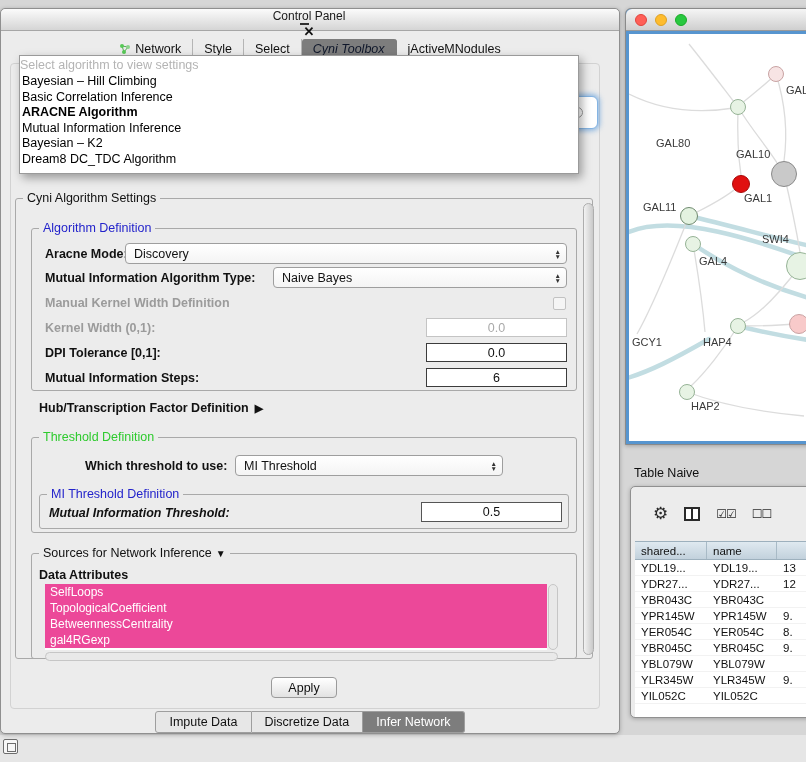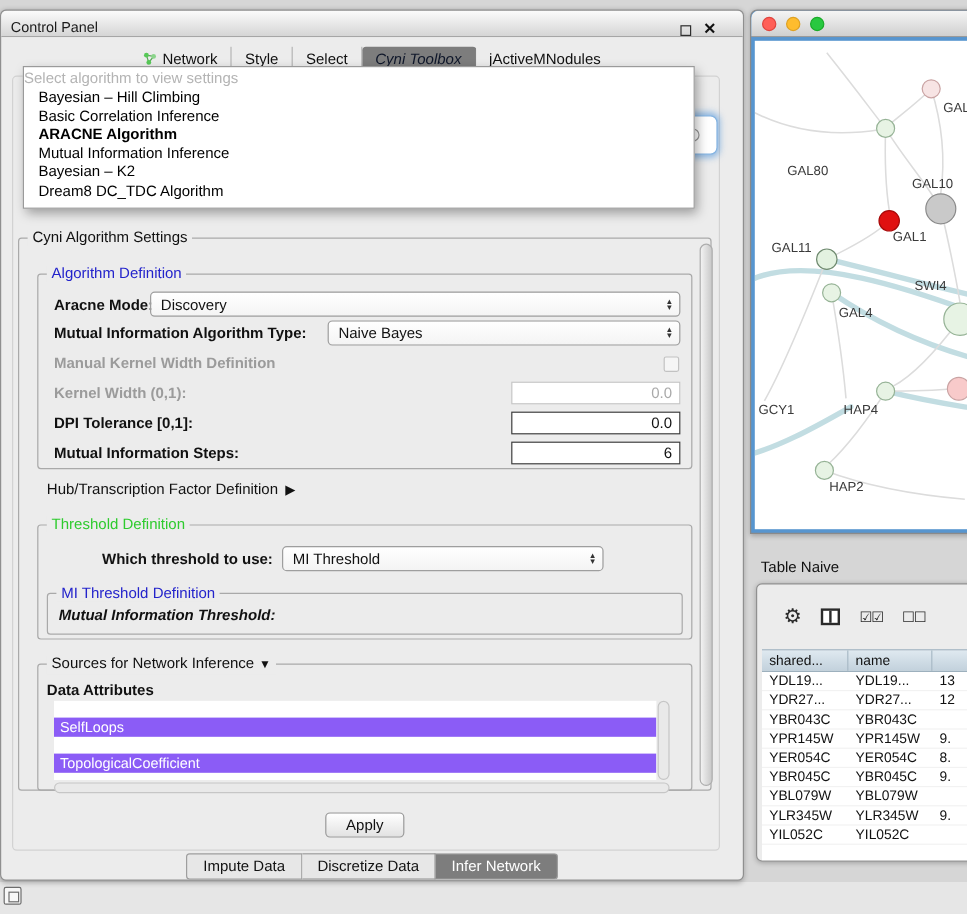--- a/index.html
+++ b/index.html
@@ -6,38 +6,38 @@
   html,body { width:806px; height:762px; }
   body { font-family:"Liberation Sans", sans-serif; font-size:12.5px; color:#111; }
   .desktop { position:relative; width:806px; height:762px; background:#d6d6d6; overflow:hidden; }
   .footer-strip { position:absolute; left:0; top:735px; width:806px; height:27px; background:#e6e6e6; }
 
   
   .cp { position:absolute; left:0; top:8px; width:620px; height:726px; background:#ececec;
         border:1px solid #8f8f8f; border-radius:5px; box-shadow:0 1px 4px rgba(0,0,0,.25); }
   .cp-titlebar { position:absolute; left:0; top:0; right:0; height:22px;
         background:linear-gradient(#fbfbfb,#d5d5d5); border-bottom:1px solid #a6a6a6;
-        border-radius:5px 5px 0 0; display:flex; align-items:flex-end; padding:0 22px 0 8px; font-size:12px; }
+        border-radius:5px 5px 0 0; display:flex; align-items:center; padding:0 10px 0 8px; font-size:12px;flex-direction:column; }
   .cp-title { flex:1; color:#1a1a1a; }
   .win-restore { width:9px; height:9px; border:1.5px solid #2e2e2e; display:inline-block; margin-right:10px; }
   .win-close { font-size:13px; font-weight:bold; color:#101010; line-height:13px; }
 
   .cp-content-frame { position:absolute; left:9px; top:54px; width:590px; height:646px;
         border:1px solid #d2d2d2; border-radius:4px; background:#ececec; }
 
   .cp-tabs { position:absolute; left:0; top:30px; width:100%; display:flex; justify-content:center; z-index:3; }
   .cp-tab { padding:3px 11px; display:flex; align-items:center; gap:4px; border-right:1px solid #b5b5b5; color:#111; }
   .cp-tab:last-child { border-right:none; }
   .cp-tab.active { background:#7d7d7d; color:#0f172a; border-radius:3px; border-right-color:#7d7d7d;font-style:italic; }
 
   
   .algo-popup { position:absolute; left:18px; top:46px; width:560px; height:119px; background:#fff;
         border:1px solid #9a9a9a; box-shadow:3px 4px 9px rgba(0,0,0,.35); z-index:60; }
   .algo-placeholder { height:18px; line-height:18px; color:#b4b4b4; }
-  .algo-option { height:15.5px; line-height:15.5px; padding-left:12px; color:#000; }
+  .algo-option { height:15.5px; line-height:15.5px; padding-left:2px; color:#000; }
   .algo-option.selected { font-weight:bold; }
 
   .combo-remnant { position:absolute; left:560px; top:87px; width:37px; height:33px; background:#fff;
         border:1px solid #85b4e2; border-radius:6px; box-shadow:0 0 5px 2px rgba(96,156,220,.65); z-index:40; }
   .combo-remnant .dot { position:absolute; left:10px; top:10px; width:11px; height:11px; border-radius:50%;
         border:1.5px solid #9a9a9a; }
 
   
   .groupbox { position:absolute; border:1px solid #a9a9a9; border-radius:3px; z-index:1; }
   .legend { position:absolute; background:#ececec; padding:0 4px; line-height:14px; white-space:nowrap; z-index:2; }
@@ -47,34 +47,34 @@
 
   .lbl { position:absolute; font-weight:bold; white-space:nowrap; z-index:2; }
   .lbl.disabled { color:#9b9b9b; }
 
   .combo { position:absolute; background:linear-gradient(#ffffff,#f4f4f4); border:1px solid #9e9e9e;
         border-radius:4px; display:flex; align-items:center; padding:0 22px 0 8px; z-index:2; }
   .combo .updown { position:absolute; right:5px; top:50%; transform:translateY(-50%);
         display:flex; flex-direction:column; font-size:6.5px; line-height:5px; color:#333; }
 
   .field { position:absolute; background:#fff; border:1px solid #c4c4c4; display:flex; align-items:center;
-        justify-content:flex-end; padding:0 6px; z-index:2; }
+        justify-content:center; padding:0 6px; z-index:2; }
   .field.strong { border:1.5px solid #3c3c3c; }
   .field.mid { border:1px solid #555; }
   .field.disabled { color:#a9a9a9; }
 
   .checkbox { position:absolute; width:13px; height:13px; background:#f5f5f5; border:1px solid #c2c2c2;
         border-radius:2px; z-index:2; }
 
-  .hub-row { position:absolute; font-weight:normal; z-index:2; }
+  .hub-row { position:absolute; font-weight:bold; z-index:2; }
   .hub-row .tri { font-size:11px; margin-left:6px; }
 
   .attr-list { position:absolute; left:44px; top:575px; width:502px; height:66px; background:#fff;
         overflow:hidden; z-index:2; font-size:12px; }
-  .attr-item { height:16px; line-height:16px; padding-left:5px; background:#8b5cf6; color:#fff;margin-top:14px; }
+  .attr-item { height:16px; line-height:16px; padding-left:5px; background:#ec4899; color:#fff; }
 
   .vscroll-big { position:absolute; left:582px; top:194px; width:11px; height:452px;
         background:linear-gradient(90deg,#f2f2f2,#c9c9c9); border:1px solid #adadad; border-radius:6px; z-index:2; }
   .vscroll-list { position:absolute; left:547px; top:575px; width:10px; height:66px;
         background:#e9e9e9; border:1px solid #c6c6c6; border-radius:5px; z-index:2; }
   .hscroll-list { position:absolute; left:44px; top:643px; width:513px; height:9px;
         background:#e9e9e9; border:1px solid #c6c6c6; border-radius:5px; z-index:2; }
 
   .apply-btn { position:absolute; left:270px; top:668px; width:66px; height:21px;
         background:linear-gradient(#ffffff,#e2e2e2); border:1px solid #9a9a9a; border-radius:4px;
@@ -231,20 +231,23 @@
       <span class="updown">
           <span>▲</span>
           <span>▼</span>
         </span>
     </div>
 
     <div class="groupbox" style="left:38px; top:485px; width:530px; height:35px;"></div>
     <span class="legend blue" style="left:46px; top:478px;">MI Threshold Definition</span>
 
     <span class="lbl" style="left:48px; top:497px;font-style:italic;">Mutual Information Threshold:</span>
+    <div class="field mid" style="left:420px; top:493px; width:141px; height:20px;">
+      <span>0.5</span>
+    </div>
 
     <div class="groupbox" style="left:30px; top:544px; width:546px; height:106px;"></div>
     <span class="legend" style="left:38px; top:537px;">
       <span>Sources for Network Inference</span><span class="tri">▼</span>
     </span>
 
     <span class="lbl" style="left:38px; top:559px;">Data Attributes</span>
 
     <div class="attr-list">
       <div class="attr-item">SelfLoops</div>
@@ -305,21 +308,21 @@
           <div class="net-node" style="left: 142px; top: 127px; width: 26px; height: 26px; background: rgb(201, 201, 201); border-color: rgb(138, 138, 138);"></div>
           <div class="net-node" style="left: 103px; top: 141px; width: 18px; height: 18px; background: rgb(224, 16, 16); border-color: rgb(168, 9, 9);"></div>
           <div class="net-node" style="left: 51px; top: 173px; width: 18px; height: 18px; background: rgb(227, 242, 224); border-color: rgb(111, 138, 111);"></div>
           <div class="net-node" style="left: 56px; top: 202px; width: 16px; height: 16px; background: rgb(231, 243, 228); border-color: rgb(150, 179, 150);"></div>
           <div class="net-node" style="left: 157px; top: 218px; width: 28px; height: 28px; background: rgb(231, 243, 228); border-color: rgb(150, 179, 150);"></div>
           <div class="net-node" style="left: 101px; top: 284px; width: 16px; height: 16px; background: rgb(231, 243, 228); border-color: rgb(150, 179, 150);"></div>
           <div class="net-node" style="left: 160px; top: 280px; width: 20px; height: 20px; background: rgb(248, 202, 202); border-color: rgb(201, 163, 163);"></div>
           <div class="net-node" style="left: 50px; top: 350px; width: 16px; height: 16px; background: rgb(231, 243, 228); border-color: rgb(150, 179, 150);"></div>
           <div class="net-label" style="left: 157px; top: 50px;">GAL</div>
           <div class="net-label" style="left: 27px; top: 103px;">GAL80</div>
-          <div class="net-label" style="left: 107px; top: 114px; margin-left: 24px;">GAL10</div>
+          <div class="net-label" style="left: 107px; top: 114px;">GAL10</div>
           <div class="net-label" style="left: 14px; top: 167px;">GAL11</div>
           <div class="net-label" style="left: 115px; top: 158px;">GAL1</div>
           <div class="net-label" style="left: 133px; top: 199px;">SWI4</div>
           <div class="net-label" style="left: 70px; top: 221px;">GAL4</div>
           <div class="net-label" style="left: 3px; top: 302px;">GCY1</div>
           <div class="net-label" style="left: 74px; top: 302px;">HAP4</div>
           <div class="net-label" style="left: 62px; top: 366px;">HAP2</div>
         </div>
     </div>
   </div>

